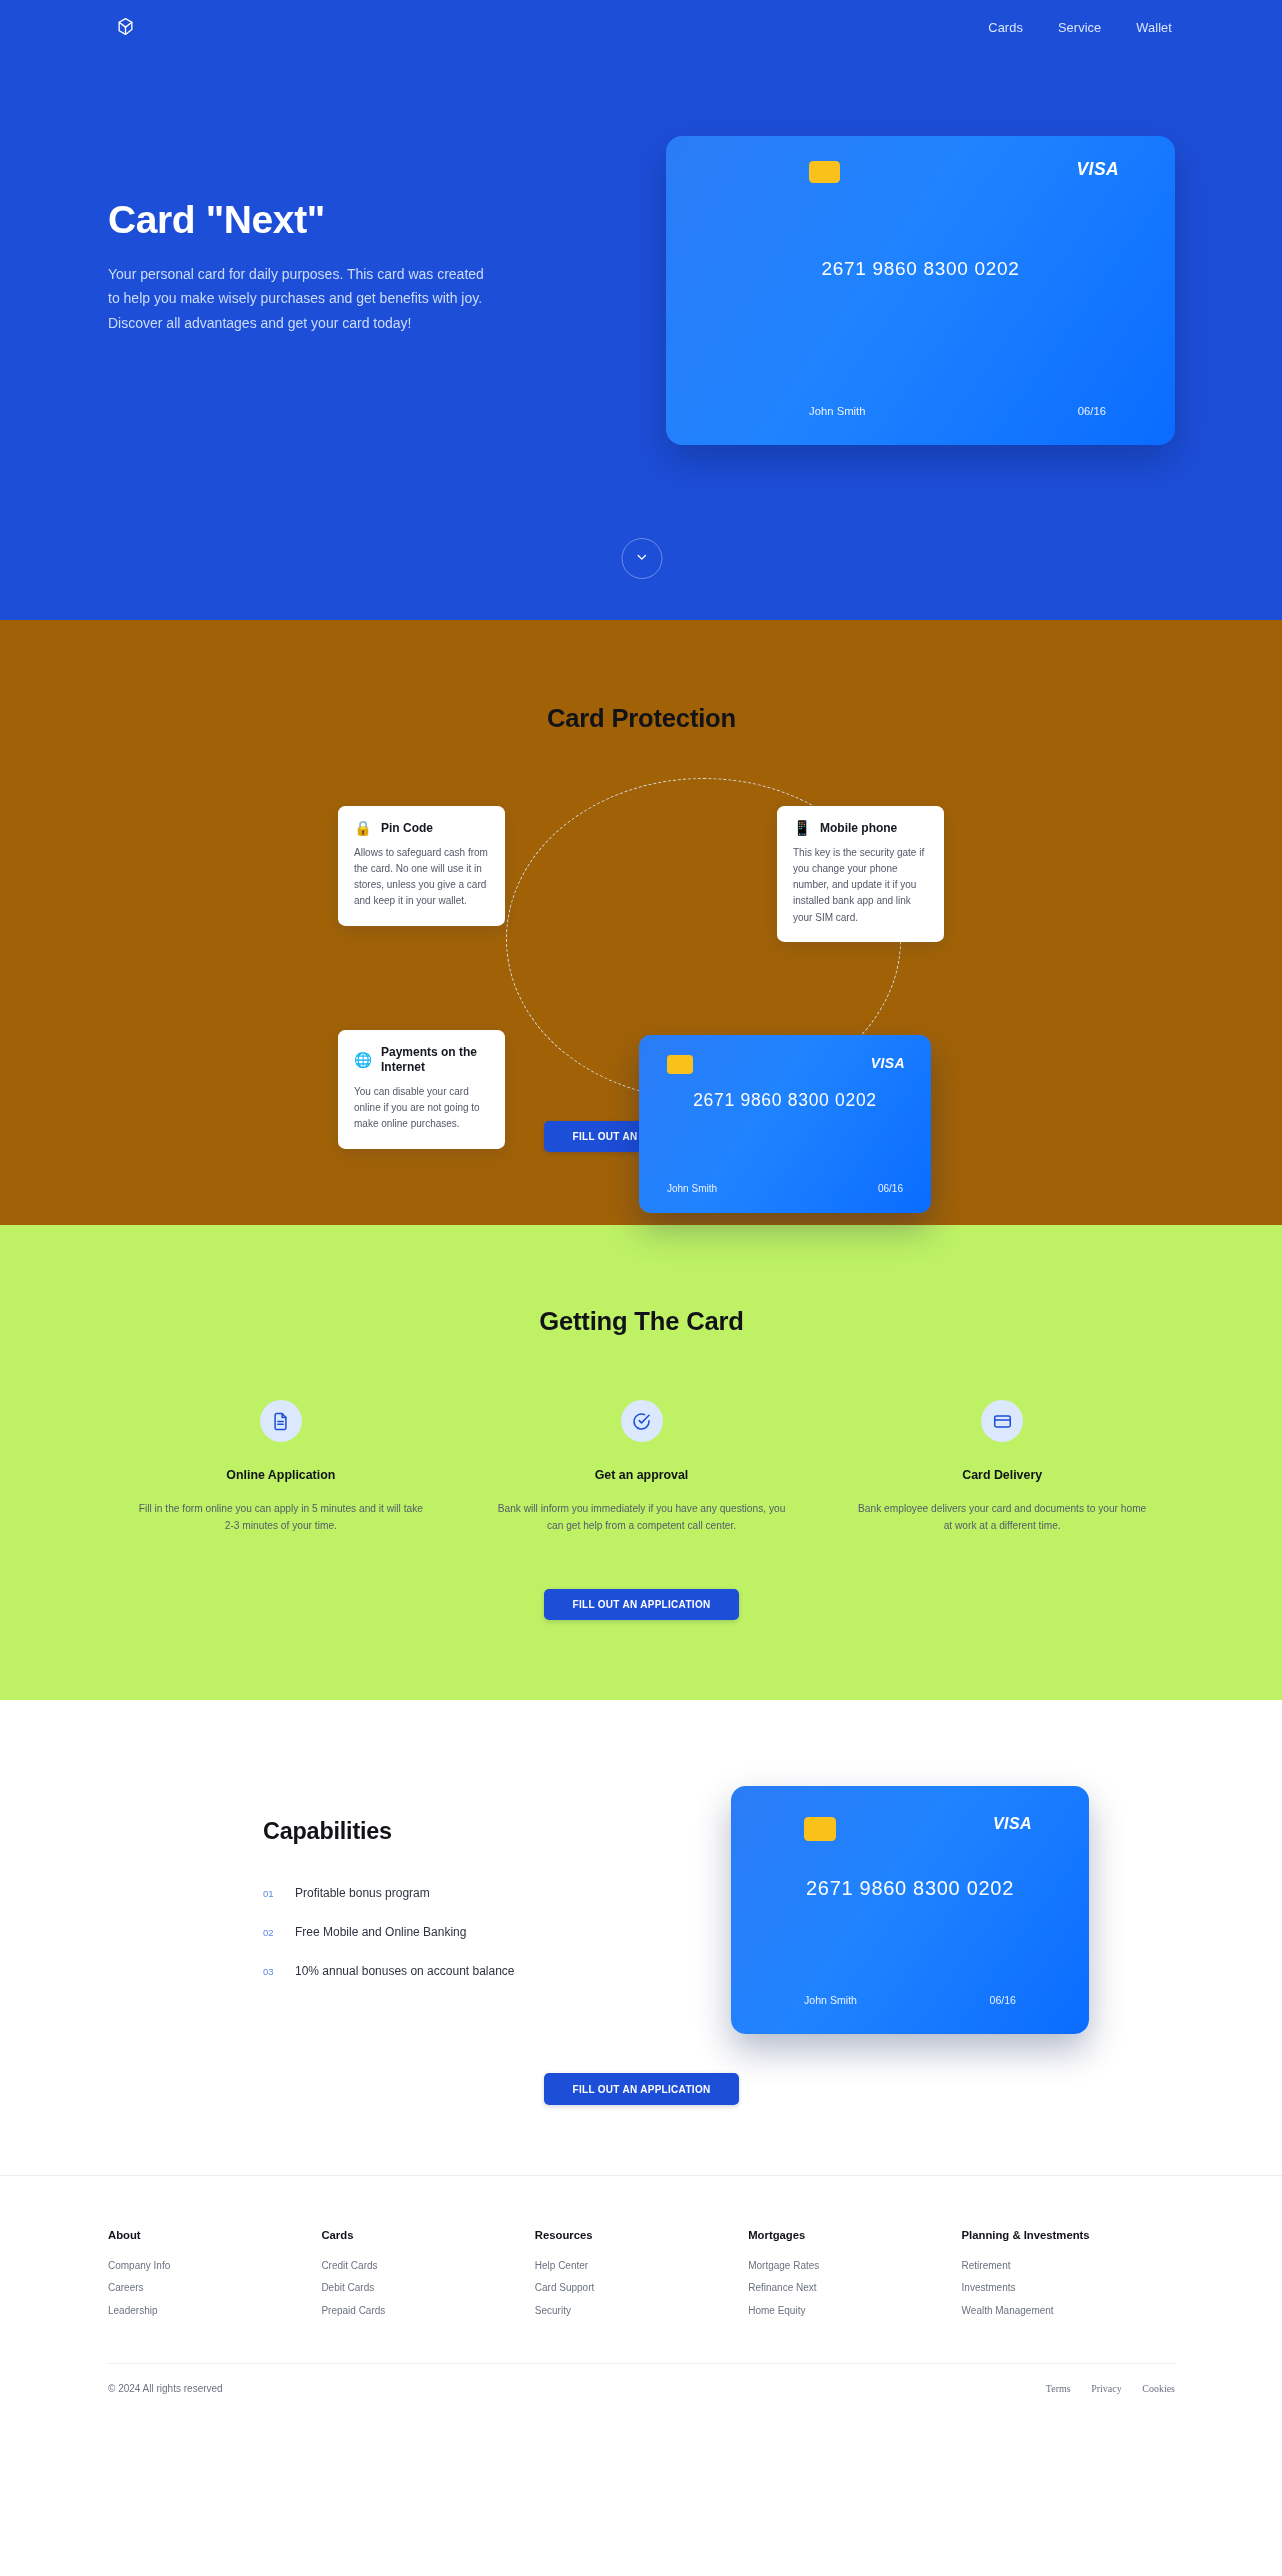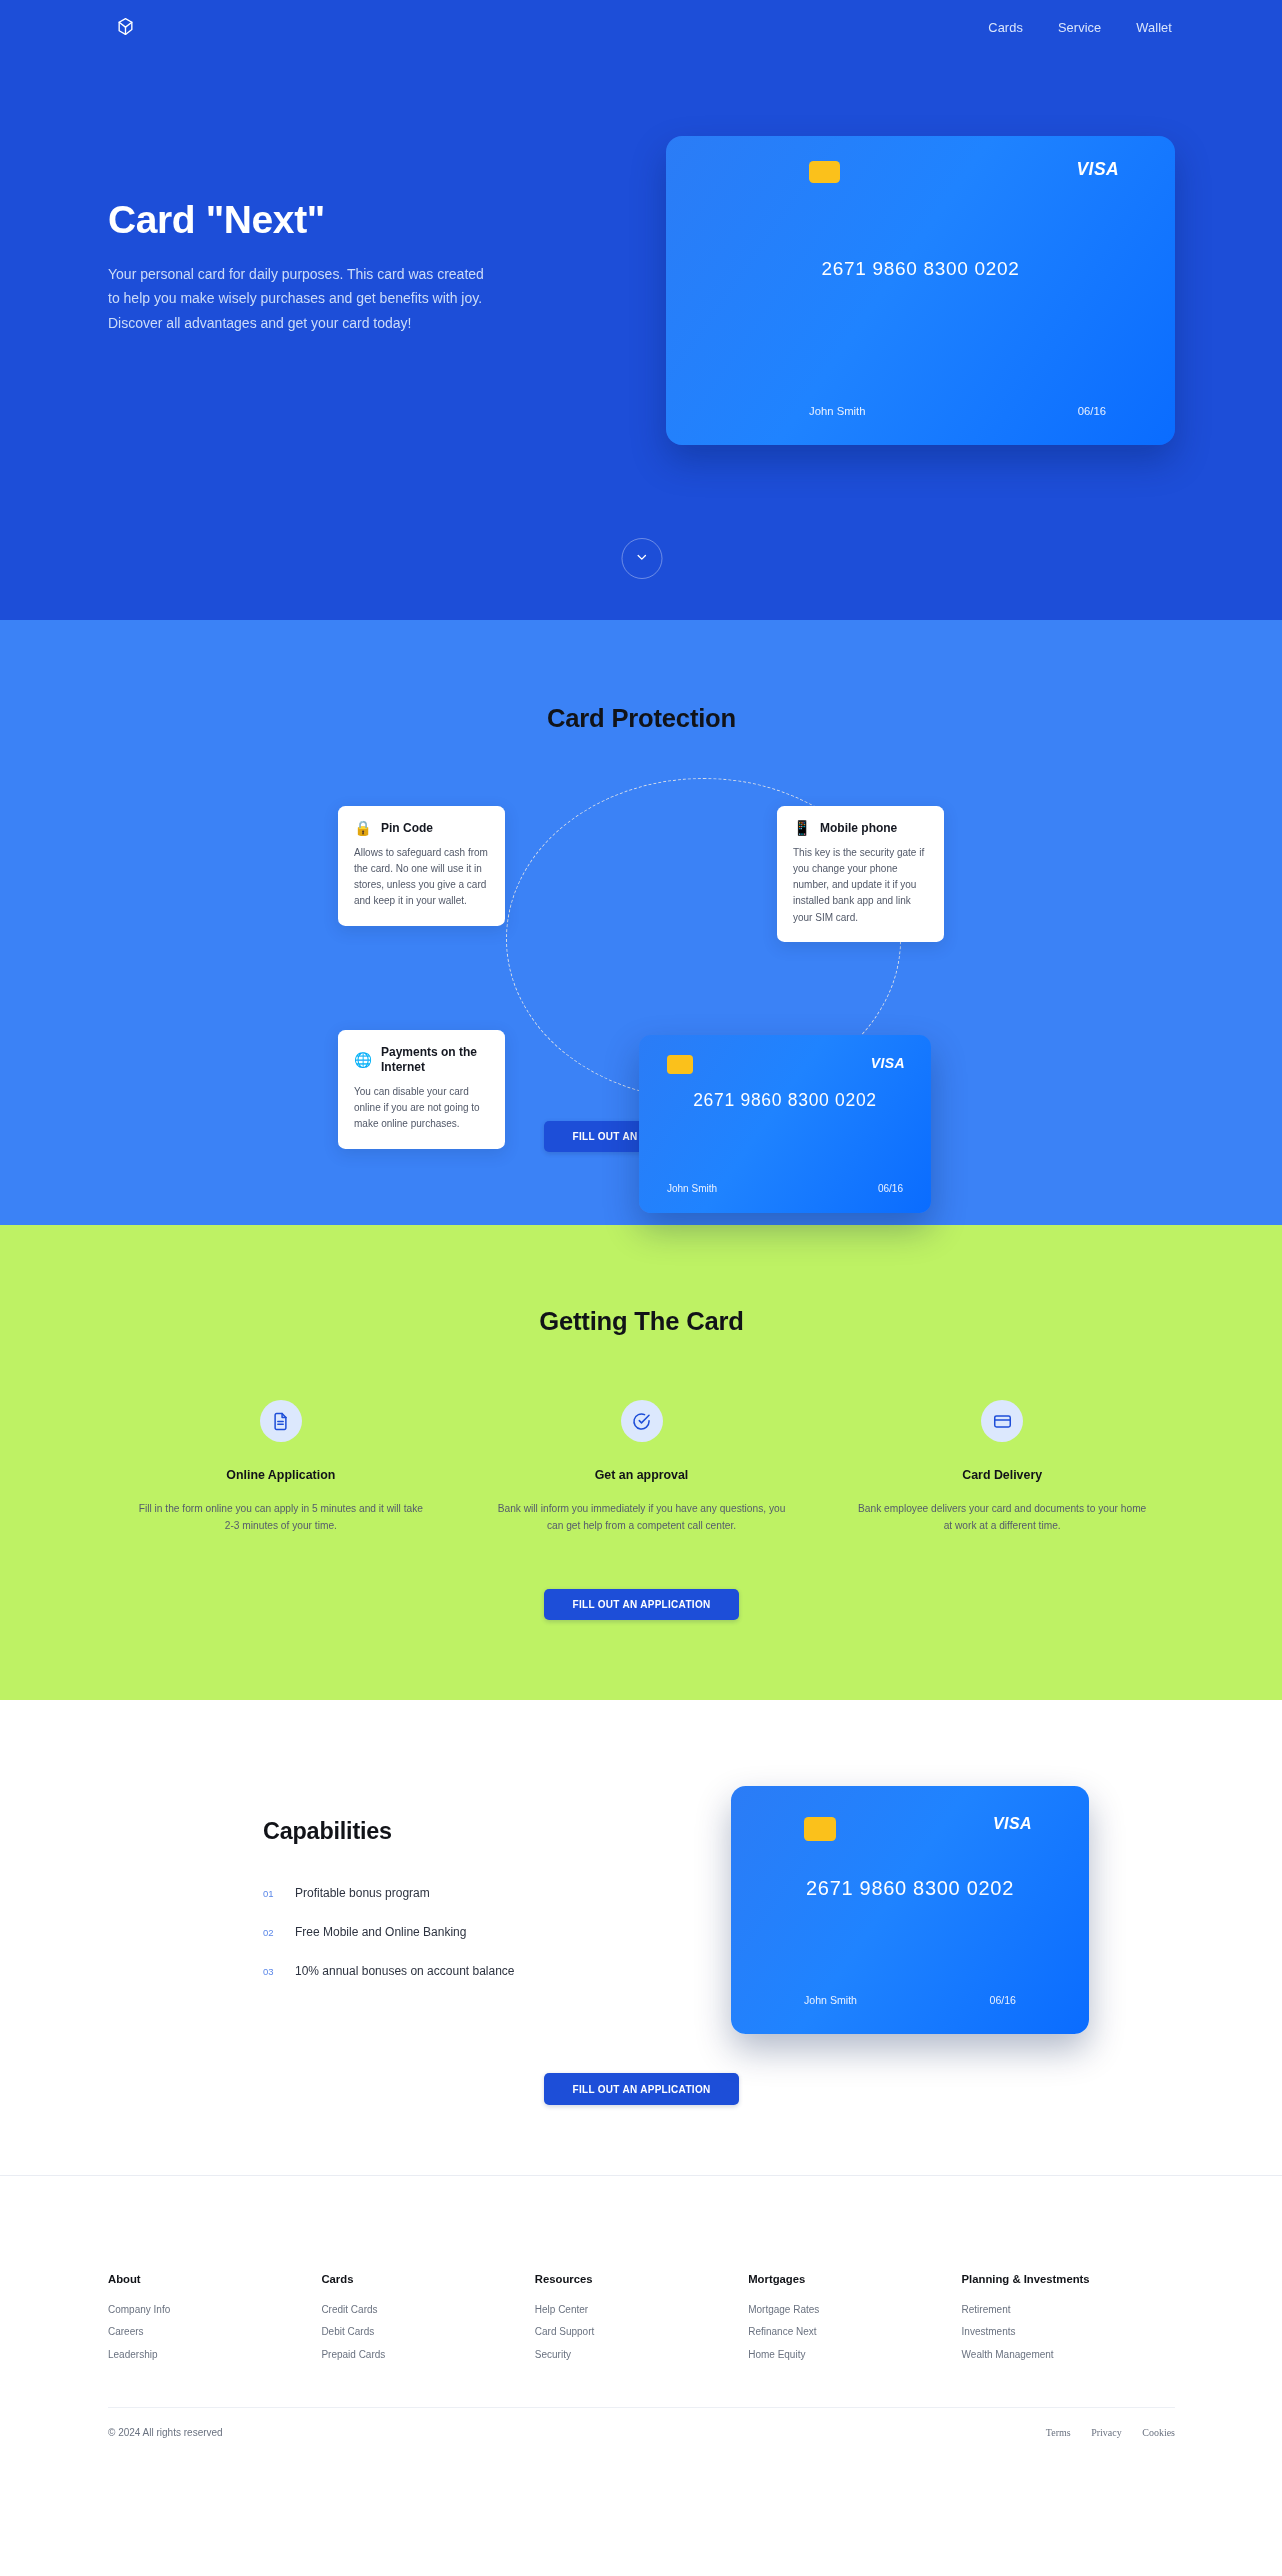--- a/index.html
+++ b/index.html
@@ -130,21 +130,21 @@
   .section-title {
     text-align: center;
     font-size: 25.6px;
     font-weight: 700;
     color: #111318;
     letter-spacing: -0.2px;
   }
 
   
   .protection {
-    background: #3b82f6;
+    background: #a16207;
     padding: 84px 0 73px 0;
     position: relative;
   }
   .protect-stage {
     position: relative;
     width: 1283px;
     height: 343px;
     margin-top: 45px;
   }
   .dashed-circle {
@@ -243,21 +243,21 @@
   .cap-num { color: #5b87e8; font-size: 9.5px; font-weight: 400; width: 13px; }
   .cap-text { font-size: 12px; color: #2d3340; }
   .cap-right { margin-left: auto; margin-right: 86px; }
 
   
   .footer {
     background: #ffffff;
     border-top: 0.7px solid #e9ecf2;
     padding: 53px 108px 29px 108px;
   }
-  .foot-cols { display: flex; margin-top: 44px; }
+  .foot-cols { display: flex; }
   .foot-col { width: 20%; }
   .foot-h {
     font-size: 11.3px;
     font-weight: 700;
     color: #111318;
     margin-bottom: 19px;
   }
   .foot-col a {
     display: block;
     font-size: 10px;

